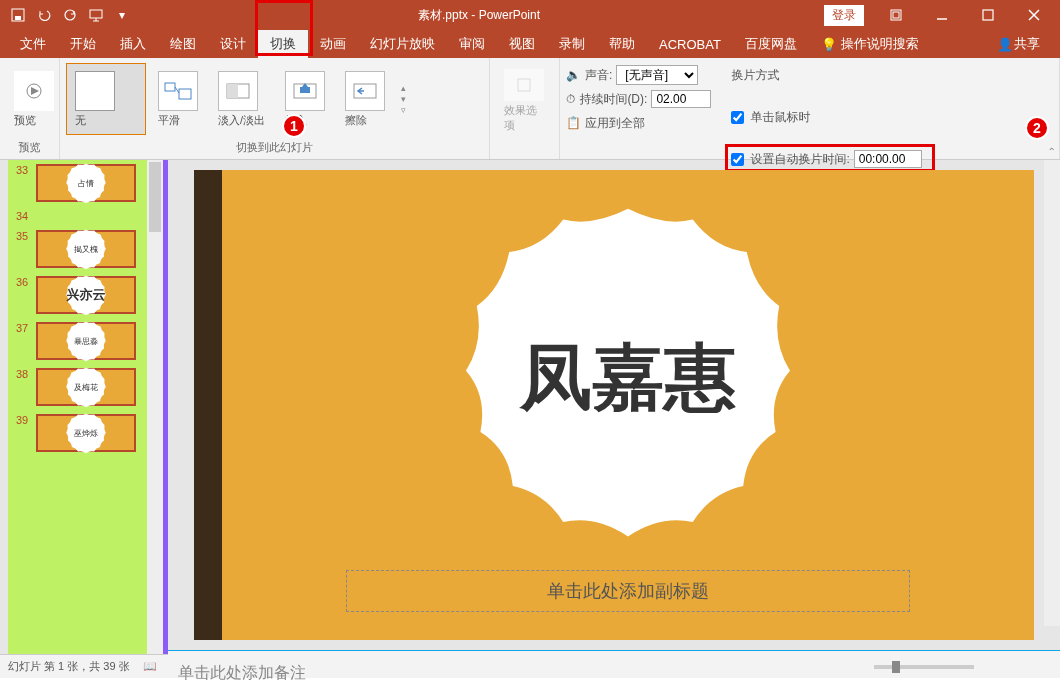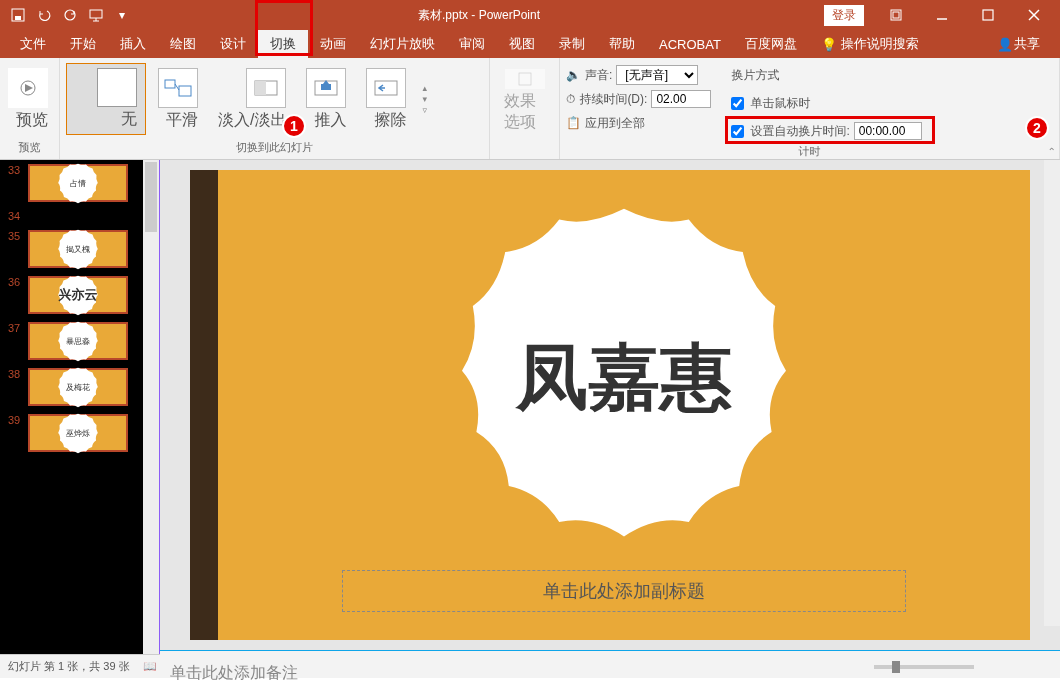--- a/index.html
+++ b/index.html
@@ -19,32 +19,32 @@
 .menubar .tab { padding: 0 12px; height: 28px; display: flex; align-items: center; cursor: pointer; position: relative; }
 .menubar .tab.active { background: #F3F3F3; color: #333; }
 .menubar .spacer { flex: 1; }
 .red-box-tab { position: absolute; border: 3px solid #E40000; top: -30px; left: -3px; width: 58px; height: 56px; pointer-events: none; }
 
 
 .ribbon { height: 102px; background: #F3F3F3; border-bottom: 1px solid #ccc; display: flex; position: relative; }
 .ribbon-group { border-right: 1px solid #ddd; display: flex; flex-direction: column; padding: 2px 6px; }
 .ribbon-group-label { text-align: center; font-size: 11px; color: #666; padding: 2px 0; }
 .ribbon-row { display: flex; align-items: center; gap: 4px; flex: 1; }
-.rbtn { display: flex; flex-direction: column; align-items: flex-end; justify-content: center; padding: 4px 8px; cursor: pointer; font-size: 16px; color: #555; min-width: 50px; }
+.rbtn { display: flex; flex-direction: column; align-items: flex-start; justify-content: center; padding: 4px 8px; cursor: pointer; font-size: 11px; color: #555; min-width: 50px; }
 .rbtn.large { height: 72px; }
 .ricon { width: 40px; height: 40px; border: 1px solid #bbb; background: #fff; display: flex; align-items: center; justify-content: center; margin-bottom: 2px; position: relative; }
 .ricon svg { width: 30px; height: 20px; }
 .timing-row { display: flex; align-items: center; font-size: 12px; color: #555; gap: 4px; height: 22px; }
 .timing-input { border: 1px solid #aaa; background: #fff; padding: 1px 4px; font-size: 12px; width: 60px; }
 .red-box-timing { position: absolute; border: 3px solid #E40000; }
 .circle-num { position: absolute; width: 24px; height: 24px; border-radius: 50%; background: #E40000; color: #fff; display: flex; align-items: center; justify-content: center; font-weight: bold; font-size: 14px; border: 2px solid #fff; z-index: 10; }
 
 
 .main { display: flex; height: 494px; background: #E6E6E6; }
-.thumbs { width: 160px; background: #000000; border-right: 1px solid #8b5cf6; overflow: hidden; position: relative; }
+.thumbs { width: 160px; background: #bef264; border-right: 5px solid #8b5cf6; overflow: hidden; position: relative; margin-left: 8px; }
 .thumb-item { display: flex; align-items: center; padding: 4px 8px; }
 .thumb-num { width: 20px; font-size: 11px; color: #B7472A; align-self: flex-start; }
 .thumb-slide { width: 100px; height: 38px; background: #E9A938; border: 2px solid #B7472A; display: flex; align-items: center; justify-content: center; position: relative; }
 .slide-area { flex: 1; display: flex; flex-direction: column; position: relative; }
 .slide-canvas { flex: 1; display: flex; align-items: center; justify-content: center; padding: 10px 20px; }
 .slide { width: 840px; height: 470px; background: #E9A938; border-left: 28px solid #3D2B1A; position: relative; display: flex; flex-direction: column; align-items: center; justify-content: center; }
 .slide-title { font-size: 72px; font-weight: bold; color: #333; font-family: SimSun, serif; }
 .subtitle-box { border: 1px dashed #888; padding: 8px 200px; margin-top: 12px; color: #555; font-size: 18px; font-family: SimSun, serif; }
 .notes { height: 28px; background: #F3F3F3; border-top: 1px solid #0ea5e9; padding: 12px 10px; font-size: 16px; color: #888; }
 
@@ -235,21 +235,21 @@
         <div class="timing-row">
           <span>⏱</span>
           <span>持续时间(D):</span>
           <input class="timing-input" value="02.00" style="">
         </div>
         <div class="timing-row">
           <span>📋</span>
           <span>应用到全部</span>
         </div>
       </div>
-      <div style="display:flex;flex-direction:column;gap:6px;padding-top:4px;position:relative;justify-content:space-between;">
+      <div style="display:flex;flex-direction:column;gap:20px;padding-top:4px;position:relative;justify-content:space-between;">
         <div class="timing-row">换片方式</div>
         <div class="timing-row">
           <input type="checkbox" checked="" style="">
           <span>单击鼠标时</span>
         </div>
         <div class="timing-row" style="position:relative;">
           <input type="checkbox" checked="" style="">
           <span>设置自动换片时间:</span>
           <input class="timing-input" style="width: 68px;" value="00:00.00">
           <div class="red-box-timing" style="top:-4px;left:-6px;width:210px;height:28px;"></div>

